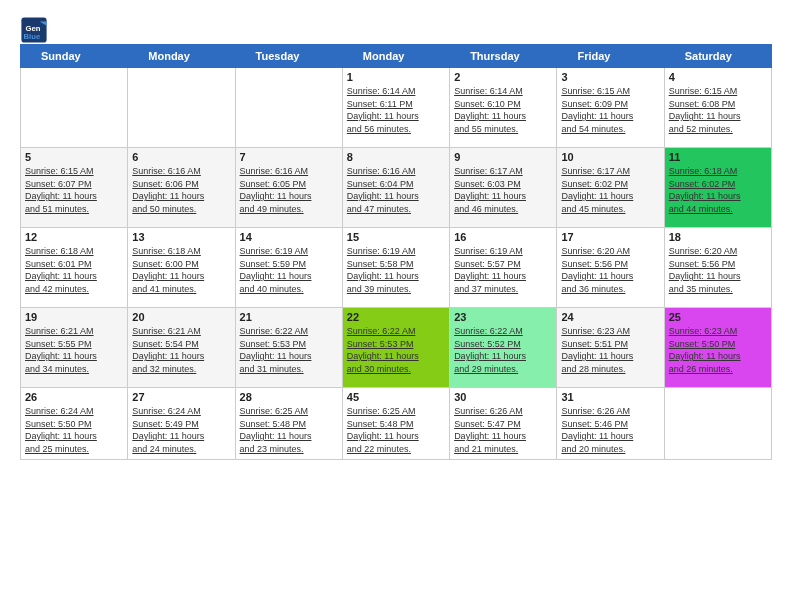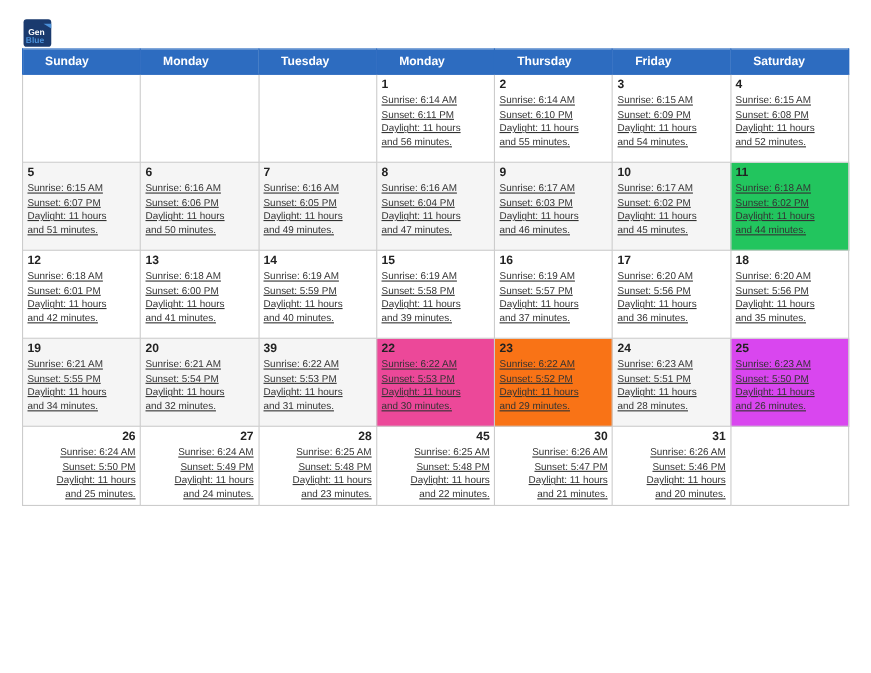--- a/index.html
+++ b/index.html
@@ -61,21 +61,20 @@
     .calendar tbody tr td {
       vertical-align: top;
       border: 1px solid #ccc;
       padding: 3px 4px;
       width: calc(100% / 7);
       height: 80px;
       background: #fff;
     }
     .calendar tbody tr:last-child td {
       height: 72px;
-      text-align: right;
     }
     .day-number {
       font-weight: bold;
       font-size: 11px;
       color: #222;
       margin-bottom: 2px;
     }
     .day-info {
       font-size: 9px;
       color: #333;
@@ -266,34 +265,34 @@
 and 34 minutes.</div>
           </td>
           <td style="background: rgb(245, 245, 245);">
             <div class="day-number">20</div>
             <div class="day-info" style="white-space: pre-line;">Sunrise: 6:21 AM
 Sunset: 5:54 PM
 Daylight: 11 hours
 and 32 minutes.</div>
           </td>
           <td style="background: rgb(245, 245, 245);">
-            <div class="day-number">39</div>
+            <div class="day-number">21</div>
             <div class="day-info" style="white-space: pre-line;">Sunrise: 6:22 AM
 Sunset: 5:53 PM
 Daylight: 11 hours
 and 31 minutes.</div>
           </td>
-          <td style="background: #ec4899;">
+          <td style="background: #84cc16;">
             <div class="day-number">22</div>
             <div class="day-info" style="white-space: pre-line;">Sunrise: 6:22 AM
 Sunset: 5:53 PM
 Daylight: 11 hours
 and 30 minutes.</div>
           </td>
-          <td style="background: #f97316;">
+          <td style="background: #86efac;">
             <div class="day-number">23</div>
             <div class="day-info" style="white-space: pre-line;">Sunrise: 6:22 AM
 Sunset: 5:52 PM
 Daylight: 11 hours
 and 29 minutes.</div>
           </td>
           <td style="background: rgb(245, 245, 245);">
             <div class="day-number">24</div>
             <div class="day-info" style="white-space: pre-line;">Sunrise: 6:23 AM
 Sunset: 5:51 PM

